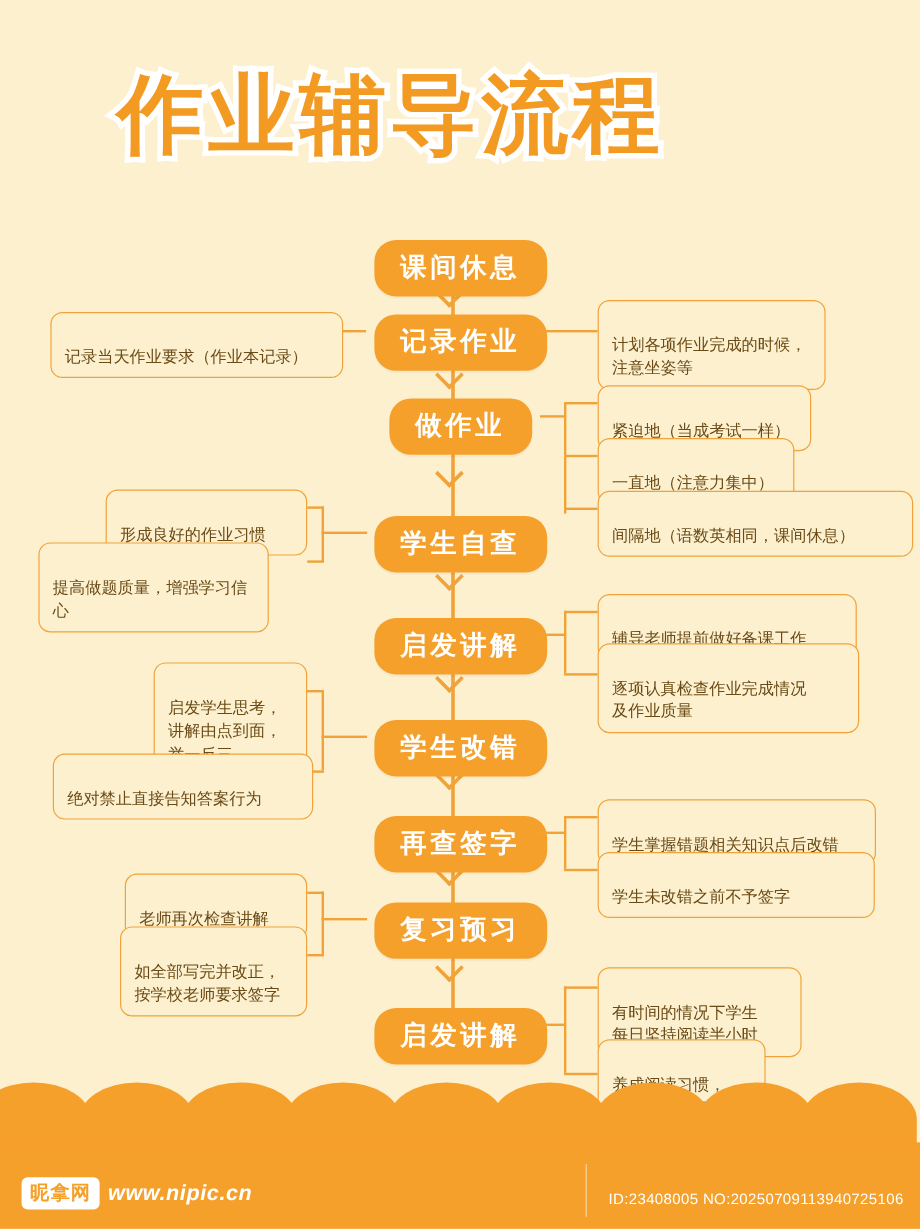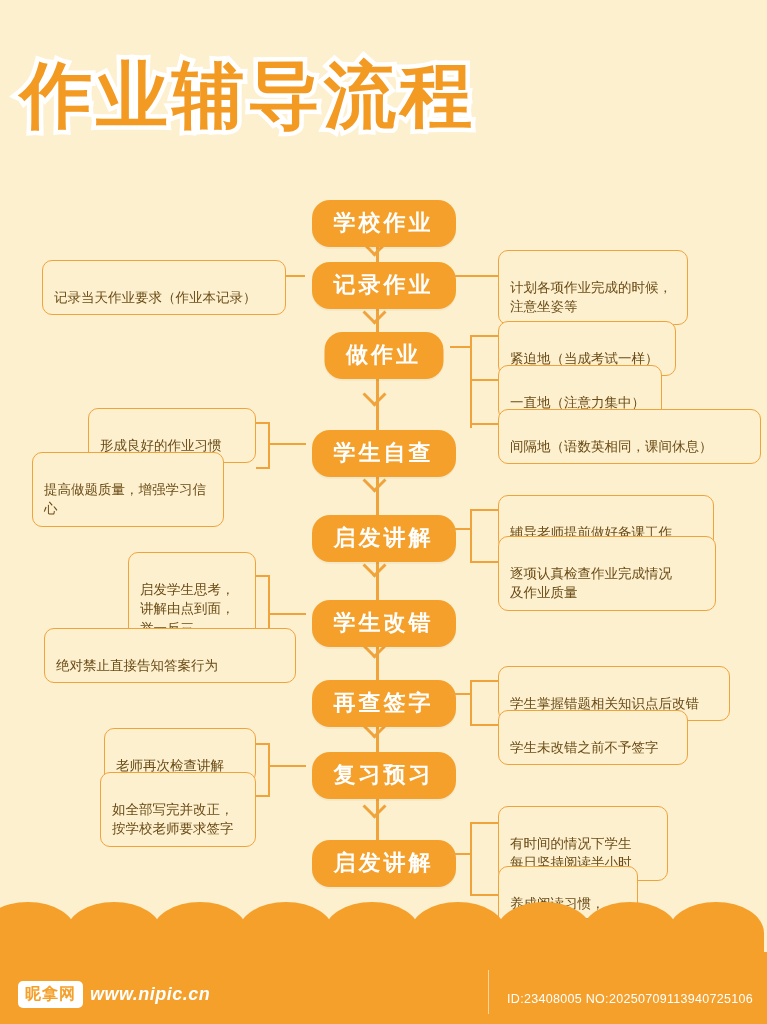--- a/index.html
+++ b/index.html
@@ -10,21 +10,21 @@
   body {
     background: #fdf0cf;
     position: relative;
     overflow: hidden;
   }
 
   
   .title-wrap {
     position: absolute;
     top: 48px; left: 0; width: 631px;
-    text-align: left;
+    text-align: center;
     padding-left: 20px;
   }
   .title {
     display: inline-block;
     font-size: 72px;
     font-weight: bold;
     letter-spacing: 4px;
     color: #f29a22;
     -webkit-text-stroke: 9px #ffffff;
     paint-order: stroke fill;
@@ -170,21 +170,21 @@
   <div class="arrow" style="top:56px;"></div>
   <div class="arrow" style="top:124px;"></div>
   <div class="arrow" style="top:206px;"></div>
   <div class="arrow" style="top:292px;"></div>
   <div class="arrow" style="top:377px;"></div>
   <div class="arrow" style="top:458px;"></div>
   <div class="arrow" style="top:538px;"></div>
   <div class="arrow" style="top:618px;"></div>
 
   <div class="node" style="top:20px;">
-    <span>学校作业</span>
+    <span>课间休息</span>
   </div>
   <div class="node" style="top:82px;">
     <span>记录作业</span>
   </div>
   <div class="node" style="top:152px;">
     <span>做作业</span>
   </div>
   <div class="node" style="top:250px;">
     <span>学生自查</span>
   </div>
@@ -252,21 +252,21 @@
     <span>形成良好的作业习惯</span>
   </div>
   <div class="box left" style="top:272px;left:32px;width:192px;">
     <span>提高做题质量，增强学习信心</span>
   </div>
   <div class="box left" style="top:372px;left:128px;width:128px;">
     <span>启发学生思考，
 讲解由点到面，
 举一反三</span>
   </div>
-  <div class="box left" style="top:448px;left:44px;width:252px;">
+  <div class="box left" style="top:448px;left:44px;width:217px;">
     <span>绝对禁止直接告知答案行为</span>
   </div>
   <div class="box left" style="top:548px;left:104px;width:152px;">
     <span>老师再次检查讲解</span>
   </div>
   <div class="box left" style="top:592px;left:100px;width:156px;">
     <span>如全部写完并改正，
 按学校老师要求签字</span>
   </div>
 
@@ -286,21 +286,21 @@
   <div class="box right" style="top:315px;left:498px;width:216px;">
     <span>辅导老师提前做好备课工作</span>
   </div>
   <div class="box right" style="top:356px;left:498px;width:218px;">
     <span>逐项认真检查作业完成情况
 及作业质量</span>
   </div>
   <div class="box right" style="top:486px;left:498px;width:232px;">
     <span>学生掌握错题相关知识点后改错</span>
   </div>
-  <div class="box right" style="top:530px;left:498px;width:190px;">
+  <div class="box right" style="top:530px;left:498px;width:231px;">
     <span>学生未改错之前不予签字</span>
   </div>
   <div class="box right" style="top:626px;left:498px;width:170px;">
     <span>有时间的情况下学生
 每日坚持阅读半小时</span>
   </div>
   <div class="box right" style="top:686px;left:498px;width:140px;">
     <span>养成阅读习惯，
 积累字词语句，
 丰富精神世界</span>

